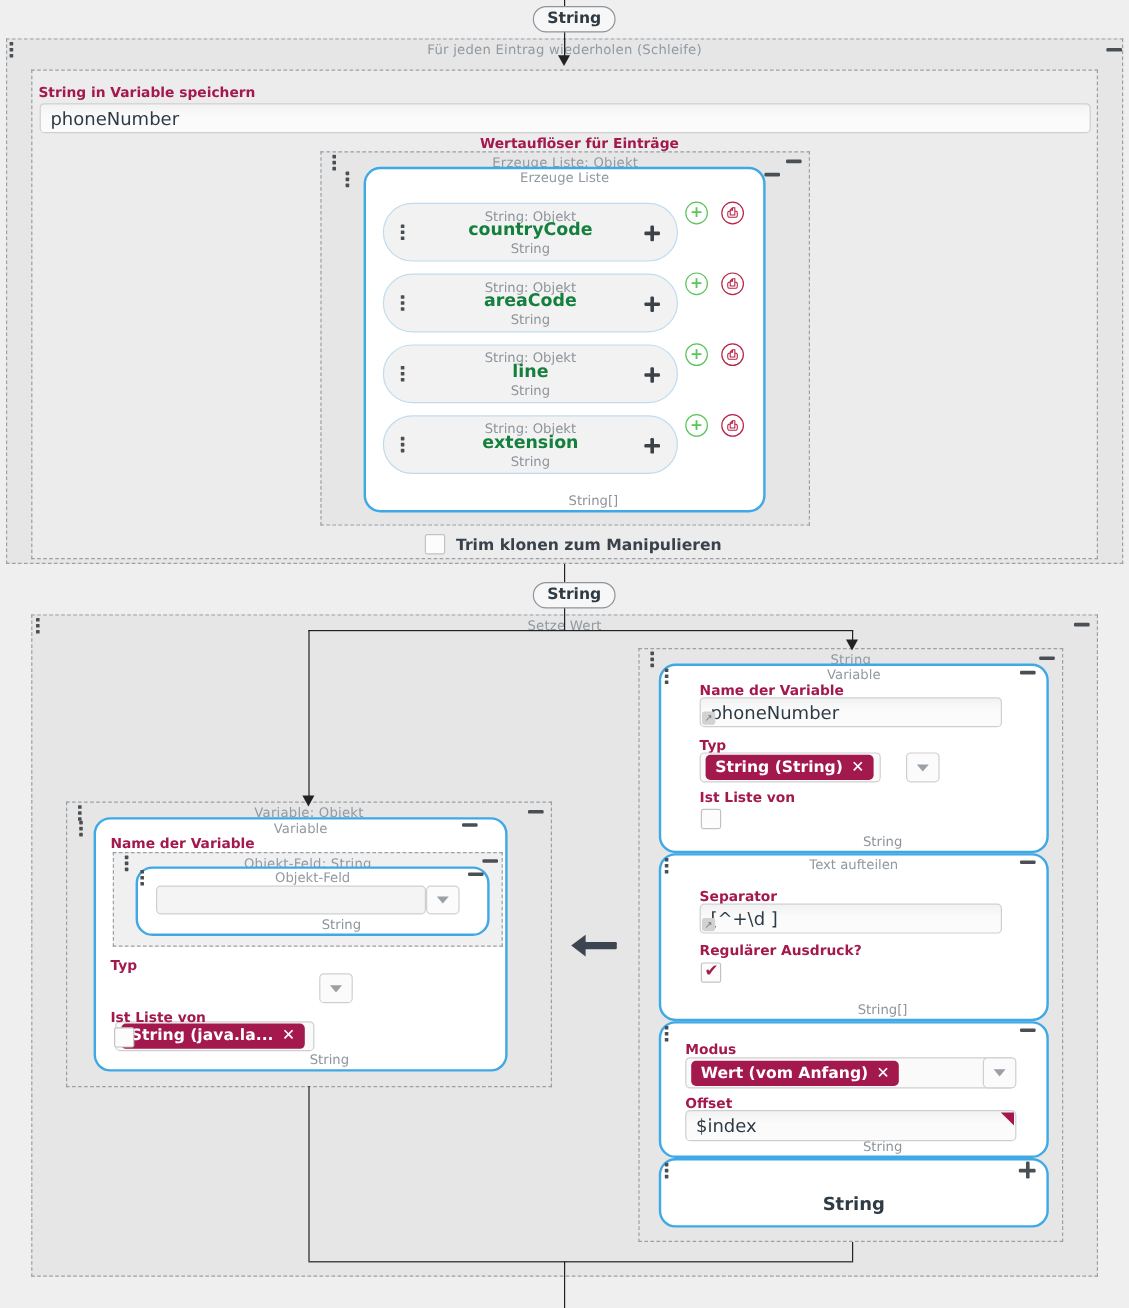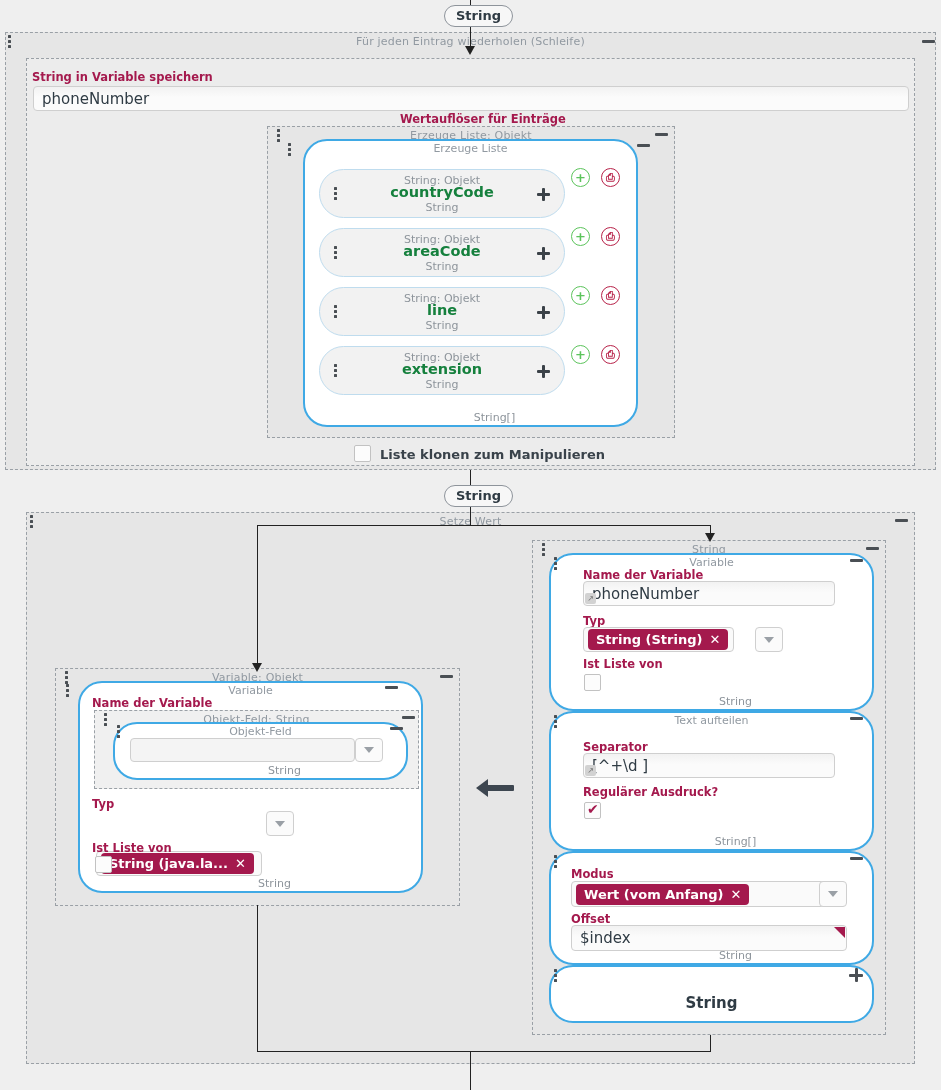--- a/index.html
+++ b/index.html
@@ -29,21 +29,21 @@
     box-sizing:border-box;
   }
   .dashed.lite{background:#ececec;}
   .dashed-title{
     position:absolute;top:2px;left:0;right:0;text-align:center;
     font-size:11px;color:#9199a1;letter-spacing:.2px;
   }
   
   .node{
     position:absolute;background:#ffffff;border:2.5px solid #3fa9e5;
-    box-sizing:border-box;border-radius:24px;
+    box-sizing:border-box;border-radius:14px;
   }
   .node-title{
     position:absolute;top:1px;left:0;right:0;text-align:center;
     font-size:11px;color:#9199a1;
   }
   .node-foot{
     position:absolute;bottom:1px;left:0;right:0;text-align:center;
     font-size:11px;color:#8d949b;padding-left:48px;
   }
 
@@ -219,21 +219,21 @@
   </div>
   <div class="grip" style="left:334px;top:364px;">
       <i></i>
       <i></i>
       <i></i>
     </div>
   <div class="circbtn add" style="left:571px;top:345px;">+</div>
   <div class="circbtn del" style="left:601px;top:345px;">⎙</div>
 
   <div class="cbox" style="left:354px;top:445px;"></div>
-  <div class="cbtext" style="left:380px;top:447px;">Liste klonen zum Manipulieren</div>
+  <div class="cbtext" style="left:380px;top:447px;">Trim klonen zum Manipulieren</div>
 
   <div class="vline" style="left:470px;top:470px;height:18px;"></div>
   <div class="pill" style="left:444px;top:485px;">String</div>
   <div class="vline" style="left:470px;top:505px;height:20px;"></div>
 
   <div class="dashed" style="left:26px;top:512px;width:889px;height:552px;">
     <div class="dashed-title">Setze Wert</div>
   </div>
   <div class="grip" style="left:30px;top:515px;">
       <i></i>

